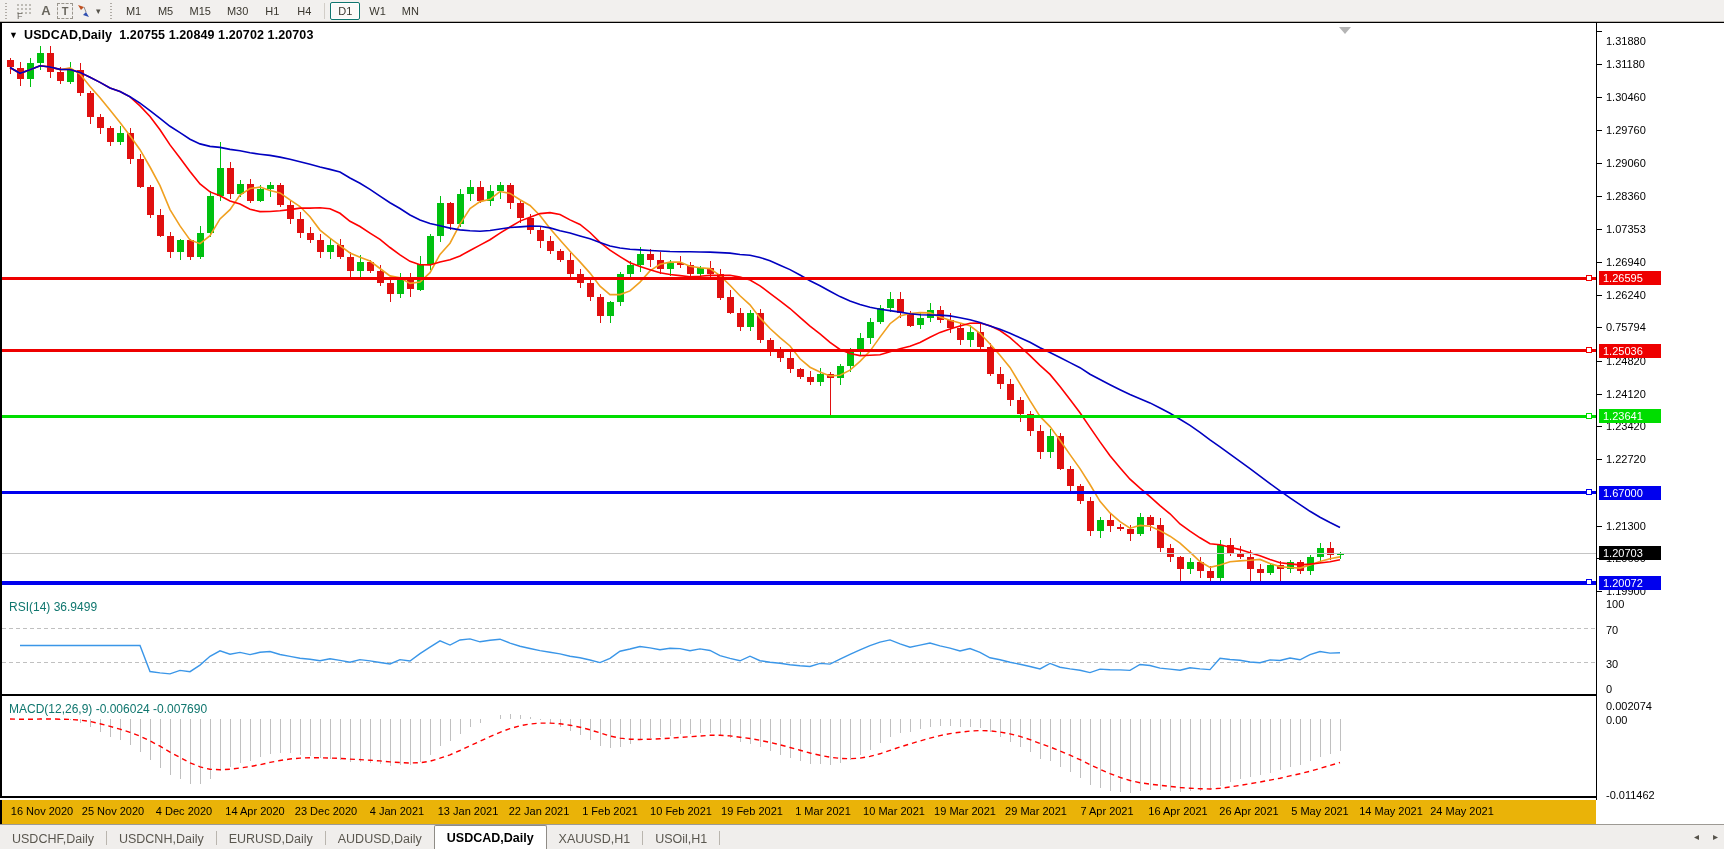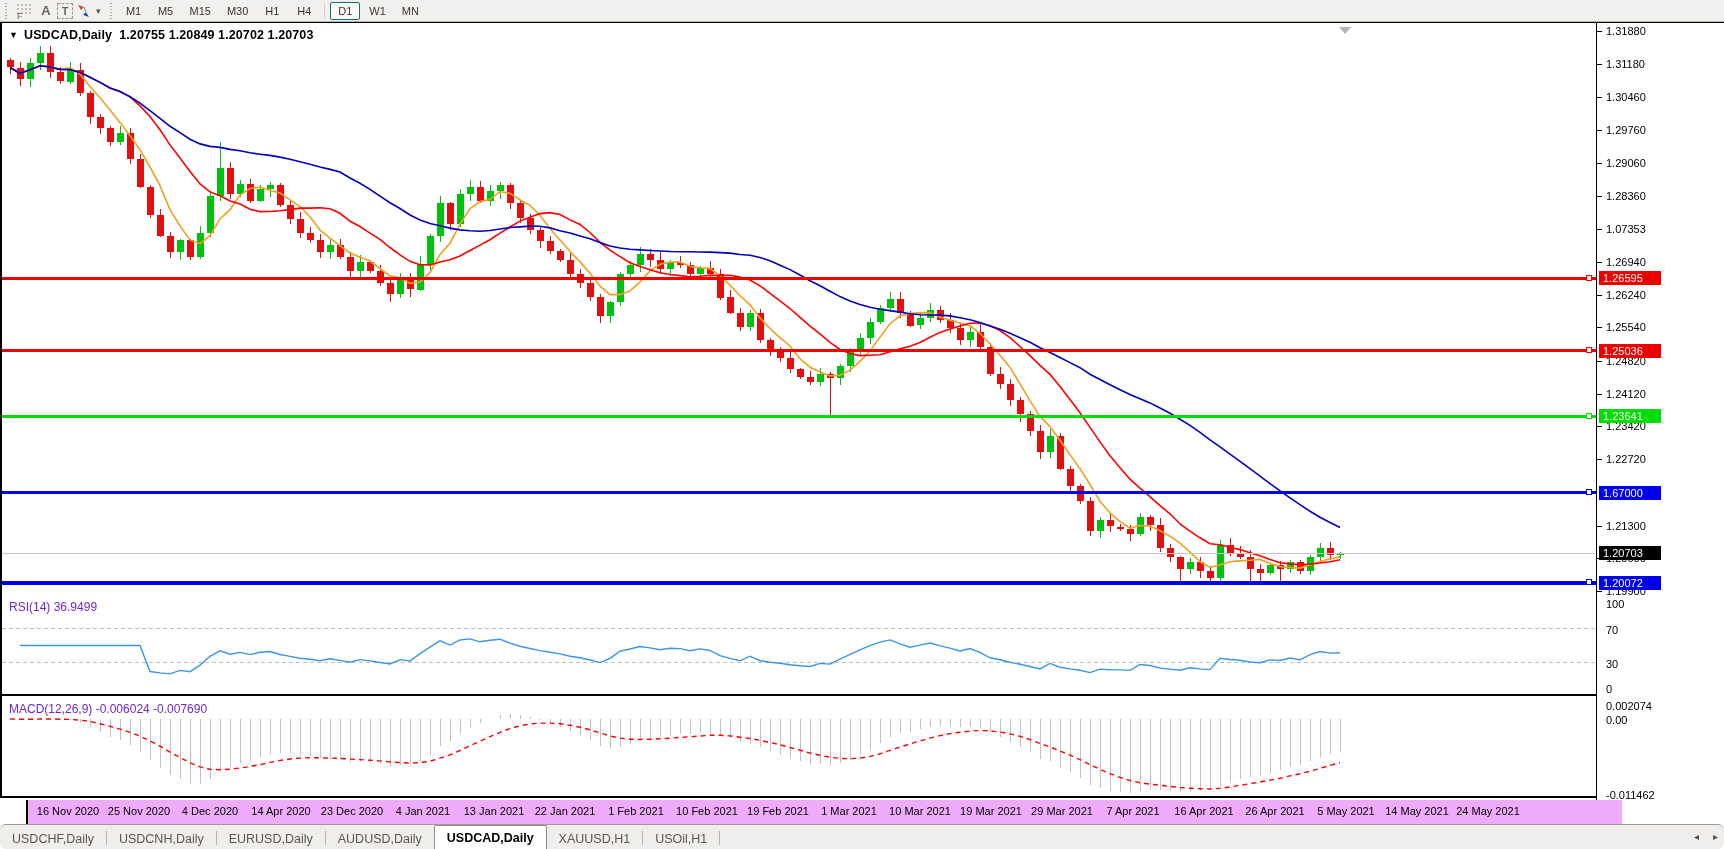--- a/index.html
+++ b/index.html
@@ -24,21 +24,21 @@
   .caret { font-size:9px; color:#55524a; margin:0 4px 0 1px; }
 
   
   .main-chart { position:absolute; left:0; top:22px; width:1596px; height:691px;
     background:#fff; border-left:2px solid #000; border-top:1px solid #000;
     border-bottom:4px solid #0f766e; overflow:hidden; }
   .rsi-panel { position:absolute; left:0; top:596px; width:1596px; height:100px;
     background:#fff; border-left:2px solid #000; border-bottom:2px solid #000; overflow:hidden; }
   .macd-panel { position:absolute; left:0; top:698px; width:1596px; height:100px;
     background:#fff; border-left:2px solid #000; border-bottom:2px solid #000; overflow:hidden; }
-  .panel-label { position:absolute; left:7px; top:4px; font-size:12px; color:#6d28d9; z-index:5; }
+  .panel-label { position:absolute; left:7px; top:4px; font-size:12px; color:#0f766e; z-index:5; }
   .chart-title { position:absolute; left:7px; top:5px; font-size:12.5px; font-weight:700;
     color:#000; z-index:6; letter-spacing:0.1px; }
   .chart-title .tri { font-size:9px; vertical-align:1px; margin-right:6px; }
   .shift-marker { position:absolute; top:4px; width:0; height:0; z-index:4;
     border-left:6px solid transparent; border-right:6px solid transparent;
     border-top:7px solid #b4b4b4; }
 
   .hline { position:absolute; left:0; width:1596px; z-index:3; }
   .hline .handle { position:absolute; right:6px; top:-2px; width:6px; height:6px;
     background:#fff; border:1px solid currentColor; }
@@ -47,27 +47,27 @@
   
   .price-axis { position:absolute; left:1596px; top:22px; width:128px; height:778px;
     background:#fff; border-left:1px solid #000; border-top:1px solid #000; font-size:11px; }
   .tick { position:absolute; left:9px; color:#000; white-space:nowrap; }
   .tick-dash { position:absolute; left:0; width:5px; height:1px; background:#000; }
   .axis-badge { position:absolute; left:2px; min-width:62px; height:14px; line-height:14px;
     padding:0 4px; color:#fff; font-size:11px; z-index:4; }
 
   
   .date-axis { position:absolute; left:0; top:800px; width:1596px; height:24px;
-    background:#f0abfc; border-left:2px solid #000;margin-left:26px; }
+    background:#eab308; border-left:2px solid #000; }
   .date-label { position:absolute; top:5px; transform:translateX(-50%); font-size:11px; color:#000;
     white-space:nowrap; }
 
   
   .tab-bar { position:absolute; left:0; top:824px; width:1724px; height:25px;
-    background:#f0eeec; border-top:1px solid #9d9a94; display:flex; align-items:flex-end;border-radius:6px; }
+    background:#f0eeec; border-top:1px solid #9d9a94; display:flex; align-items:flex-end; }
   .tab { height:21px; padding:0 12px; display:flex; align-items:center; font-size:12.5px;
     color:#5a574f; white-space:nowrap; }
   .tab.active { background:#fff; border:1px solid #8f8c86; border-bottom:none; height:24px;
     color:#000; font-weight:700; border-radius:2px 2px 0 0; }
   .tab-sep { width:1px; height:14px; background:#b9b5ae; margin-bottom:4px; }
   .tab-scroll { position:absolute; right:6px; top:6px; display:flex; gap:14px; }
   .tab-scroll span { font-size:10px; color:#55524a; line-height:12px; }
   svg { shape-rendering:crispEdges; }
   svg.smooth { shape-rendering:auto; }
 </style>
@@ -550,39 +550,39 @@
       <line x1="1308" y1="21" x2="1308" y2="63.3" stroke="#c0c0c0" stroke-width="1"></line>
       <line x1="1318" y1="21" x2="1318" y2="58.9" stroke="#c0c0c0" stroke-width="1"></line>
       <line x1="1328" y1="21" x2="1328" y2="55.8" stroke="#c0c0c0" stroke-width="1"></line>
       <line x1="1338" y1="21" x2="1338" y2="52.8" stroke="#c0c0c0" stroke-width="1"></line>
       <polyline points="8,21.0 18,21.3 28,21.3 38,21.0 48,20.9 58,21.2 68,21.4 78,22.1 88,23.5 98,25.7 108,28.4 118,31.2 128,34.3 138,38.2 148,42.9 158,48.2 168,54.1 178,59.5 188,64.8 198,68.9 208,71.3 218,71.7 228,71.2 238,70.0 248,68.5 258,66.7 268,64.4 278,62.5 288,61.0 298,60.1 308,59.7 318,59.8 328,60.0 338,60.4 348,61.1 358,61.6 368,62.2 378,62.9 388,63.9 398,64.5 408,65.0 418,64.7 428,63.2 438,60.2 448,56.8 458,52.5 468,47.8 478,43.2 488,38.7 498,34.3 508,30.6 518,27.8 528,26.0 538,25.1 548,25.1 558,25.8 568,27.2 578,29.2 588,31.8 598,34.9 608,38.0 618,40.1 628,41.2 638,41.5 648,41.2 658,40.8 668,40.2 678,39.4 688,38.7 698,38.0 708,37.3 718,37.3 728,37.9 738,39.2 748,40.5 758,42.3 768,44.4 778,46.8 788,49.5 798,52.2 808,55.0 818,57.3 828,59.2 838,60.4 848,60.7 858,60.1 868,58.4 878,55.8 888,52.4 898,49.0 908,45.9 918,43.0 928,40.1 938,37.6 948,35.6 958,34.2 968,33.1 978,32.5 988,32.8 998,34.0 1008,35.9 1018,38.4 1028,41.6 1038,45.4 1048,49.0 1058,52.9 1068,57.2 1078,61.7 1088,66.7 1098,71.3 1108,75.6 1118,79.4 1128,82.5 1138,84.7 1148,86.1 1158,87.3 1168,88.4 1178,89.5 1188,90.2 1198,90.7 1208,91.0 1218,90.3 1228,89.0 1238,87.4 1248,85.7 1258,84.0 1268,82.1 1278,80.2 1288,77.9 1298,75.7 1308,73.3 1318,70.4 1328,67.5 1338,64.5" fill="none" stroke="#ff0000" stroke-width="1.4" stroke-dasharray="5 4" shape-rendering="auto"></polyline>
     </svg>
 </div>
 
 <div class="price-axis" id="price-axis">
     <div class="tick-dash" style="top:8px"></div>
-    <div class="tick" style="top:2px">1.31880</div>
+    <div class="tick" style="top:12px">1.31880</div>
     <div class="tick-dash" style="top:41px"></div>
     <div class="tick" style="top:35px">1.31180</div>
     <div class="tick-dash" style="top:74px"></div>
     <div class="tick" style="top:68px">1.30460</div>
     <div class="tick-dash" style="top:107px"></div>
     <div class="tick" style="top:101px">1.29760</div>
     <div class="tick-dash" style="top:140px"></div>
     <div class="tick" style="top:134px">1.29060</div>
     <div class="tick-dash" style="top:173px"></div>
     <div class="tick" style="top:167px">1.28360</div>
     <div class="tick-dash" style="top:206px"></div>
     <div class="tick" style="top:200px">1.07353</div>
     <div class="tick-dash" style="top:239px"></div>
     <div class="tick" style="top:233px">1.26940</div>
     <div class="tick-dash" style="top:272px"></div>
     <div class="tick" style="top:266px">1.26240</div>
     <div class="tick-dash" style="top:304px"></div>
-    <div class="tick" style="top:298px">1.25540</div>
+    <div class="tick" style="top:298px">0.75794</div>
     <div class="tick-dash" style="top:338px"></div>
     <div class="tick" style="top:332px">1.24820</div>
     <div class="tick-dash" style="top:371px"></div>
     <div class="tick" style="top:365px">1.24120</div>
     <div class="tick-dash" style="top:403px"></div>
     <div class="tick" style="top:397px">1.23420</div>
     <div class="tick-dash" style="top:436px"></div>
     <div class="tick" style="top:430px">1.22720</div>
     <div class="tick-dash" style="top:503px"></div>
     <div class="tick" style="top:497px">1.21300</div>

